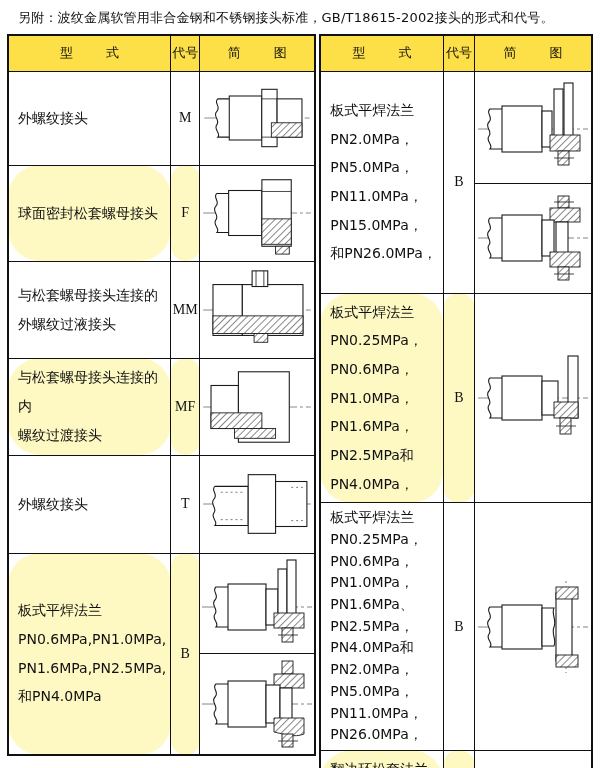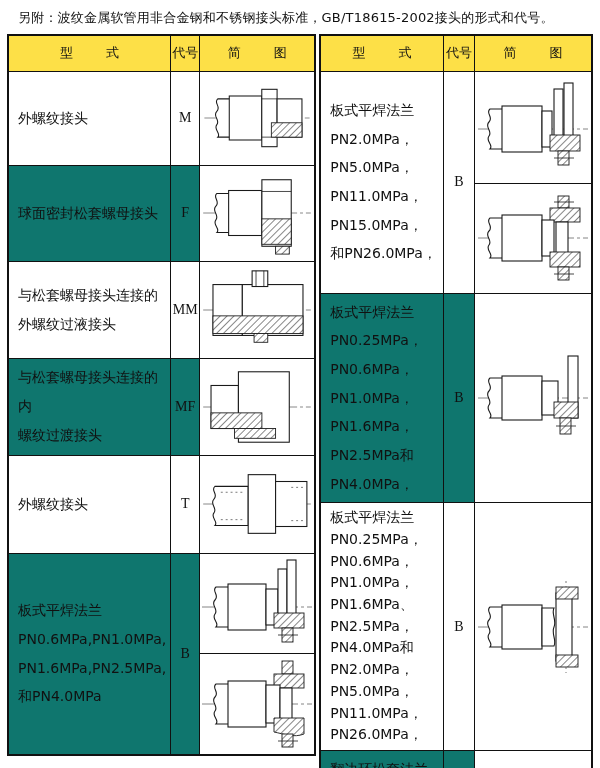--- a/index.html
+++ b/index.html
@@ -6,21 +6,21 @@
   body{width:600px;height:768px;font-family:"DejaVu Sans","Liberation Sans",sans-serif;color:#111;overflow:hidden;}
   .doc-title{font-size:13px;font-weight:normal;padding:9px 8px 7px 18px;letter-spacing:0.2px;white-space:nowrap;}
   .tables-wrap{display:flex;gap:3px;padding:0 7px;align-items:flex-start;}
   table.tbl{border-collapse:collapse;table-layout:fixed;border:2px solid #111;}
   .tbl th,.tbl td{border:1px solid #111;box-sizing:border-box;}
   .tbl th{background:#fde047;height:36px;font-size:13px;font-weight:normal;text-align:center;white-space:pre;}
   .type-cell{padding:4px 4px 4px 9px;font-size:14px;line-height:2.05;white-space:pre-line;vertical-align:middle;}
   .type-cell.tight{line-height:1.55;}
   .code-cell{text-align:center;vertical-align:middle;font-family:"Liberation Serif","DejaVu Serif",serif;font-size:14px;}
   .diag-cell{text-align:center;vertical-align:middle;padding:0;background:#fff;}
-  .hl{background:#0f766e;}
+  .hl{background:#fef9c3;border-radius:32px;}
   svg.diag{display:block;margin:0 auto;}
   .cl{stroke:#666;stroke-width:.8;stroke-dasharray:12 3 3 3;fill:none;}
   .pe,.bd{fill:#fff;stroke:#1a1a1a;stroke-width:1.1;}
   .ht{fill:url(#hatch);stroke:#1a1a1a;stroke-width:.9;}
   .htd{fill:url(#hatchd);stroke:#1a1a1a;stroke-width:.9;}
   .tn{stroke:#1a1a1a;stroke-width:.8;fill:none;}
   .dt{stroke:#555;stroke-width:.8;stroke-dasharray:2 3;fill:none;}
 </style>
 </head>
 <body>

